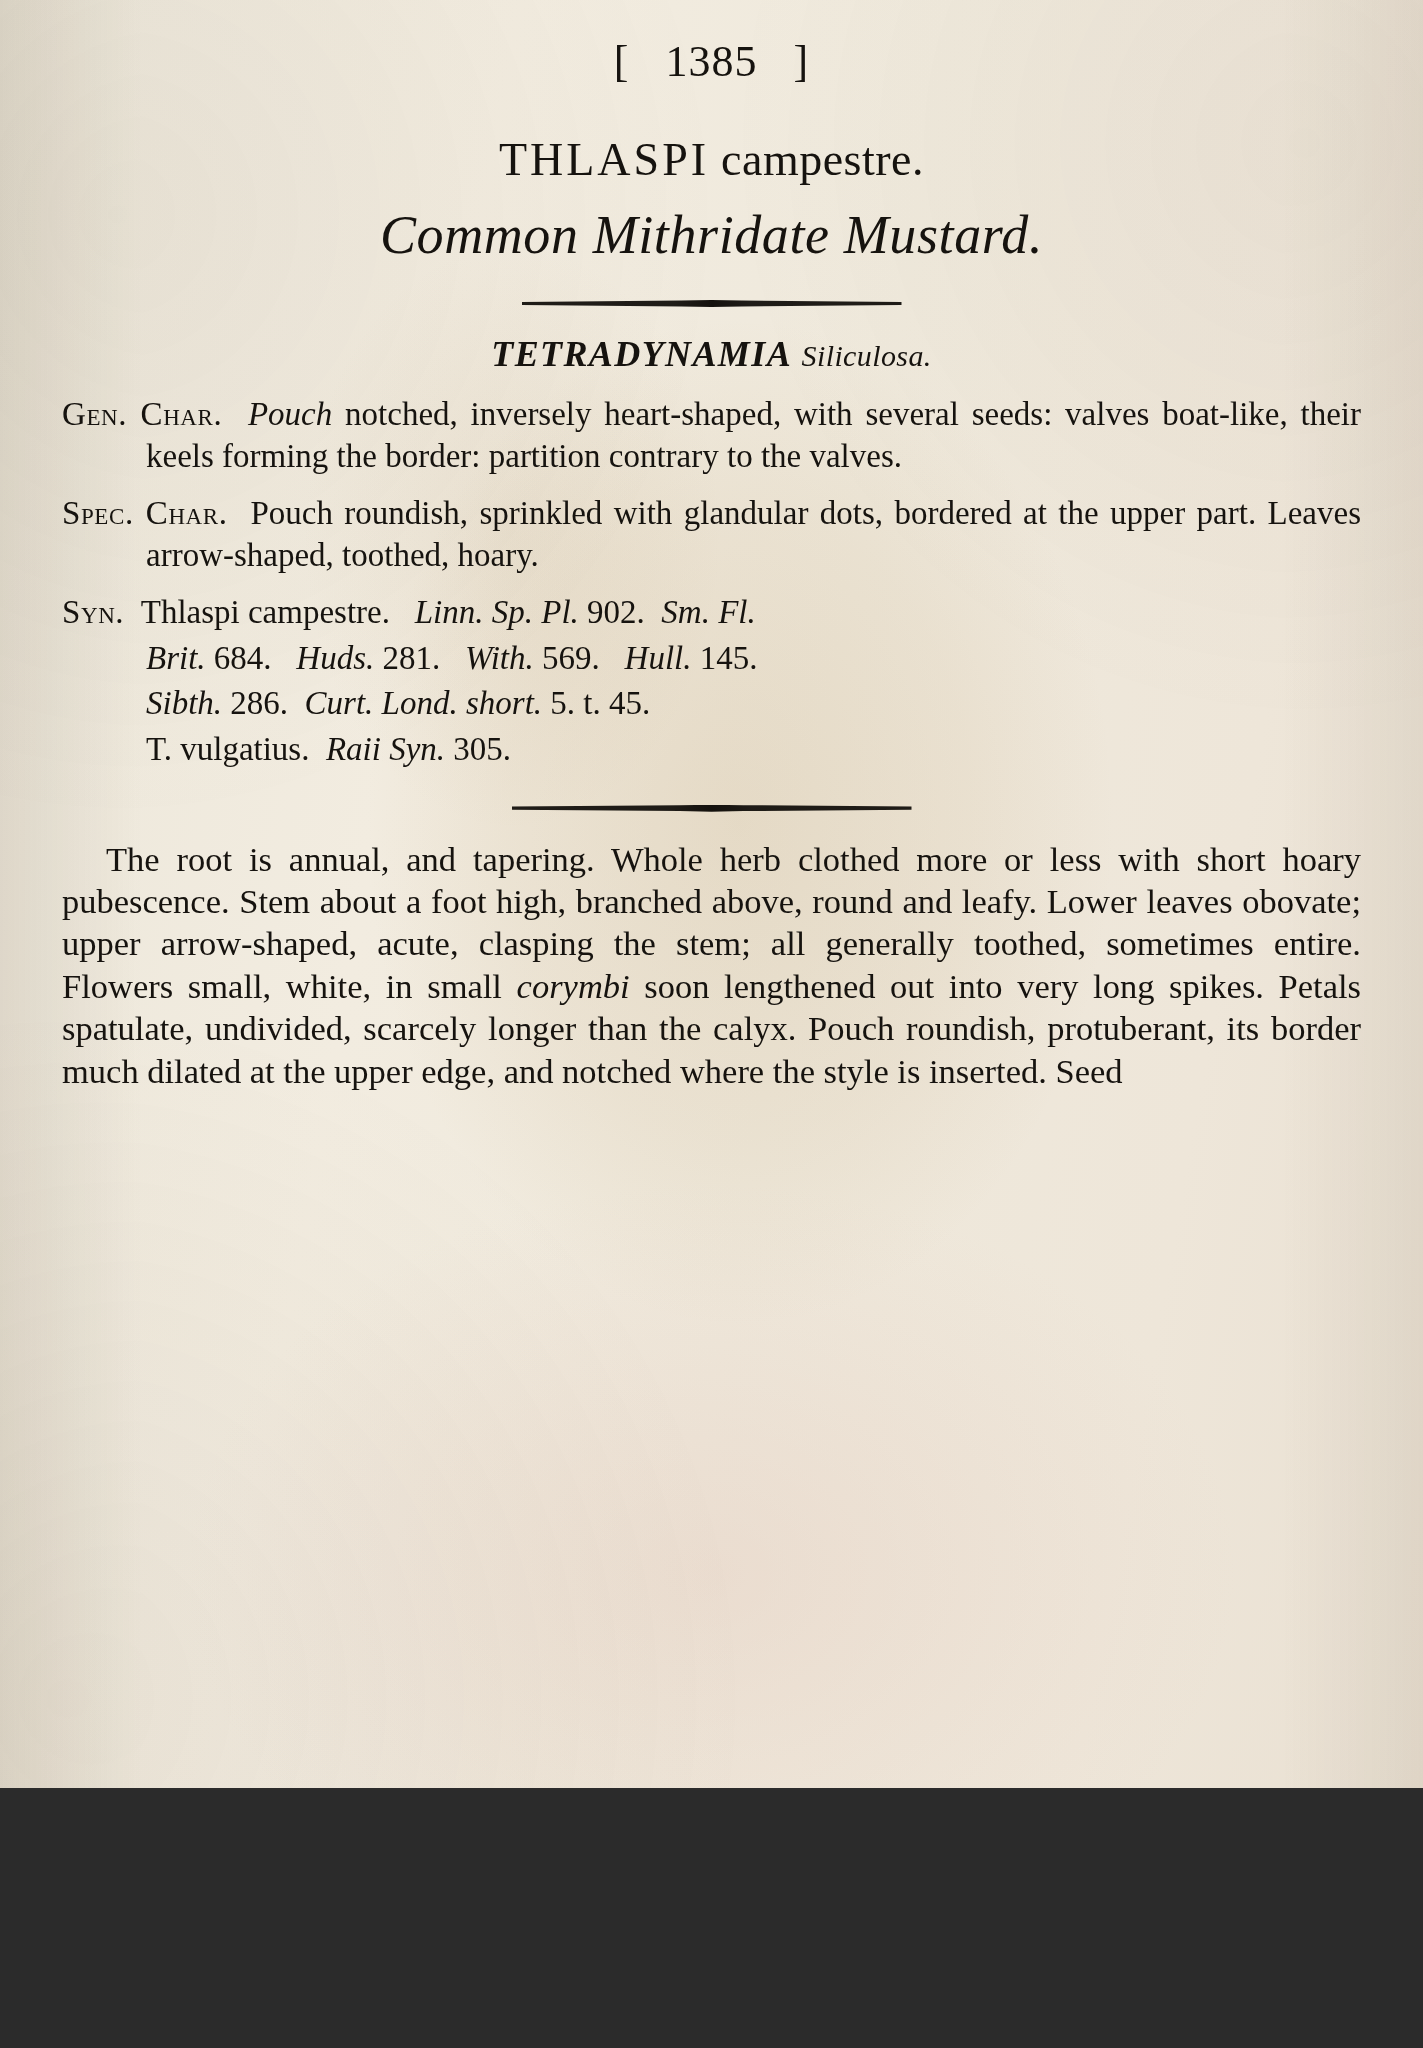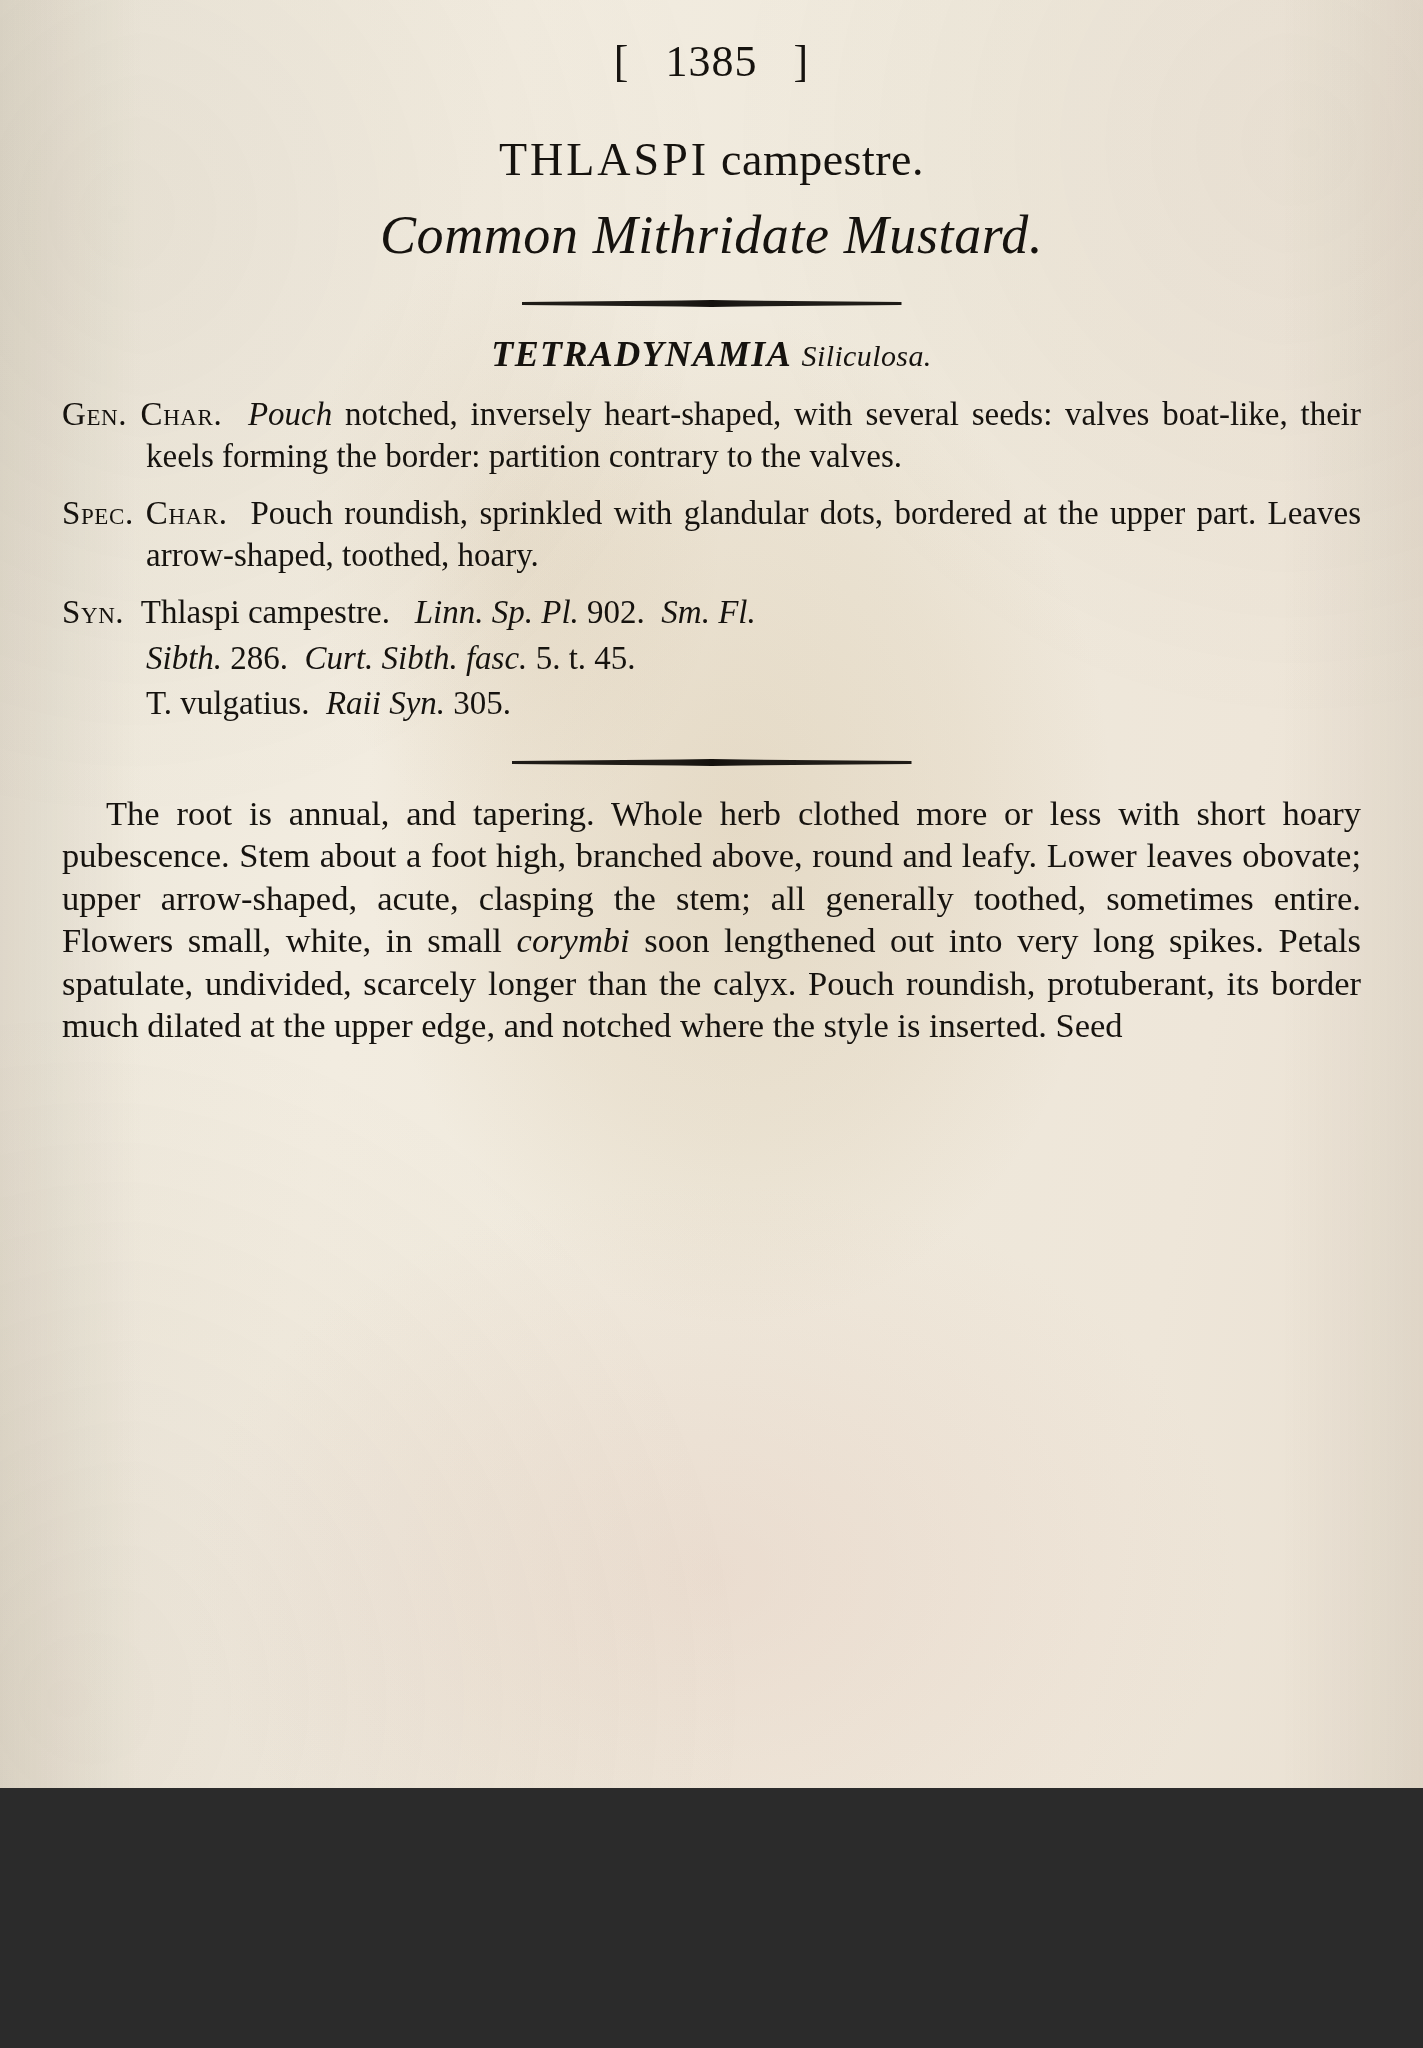--- a/index.html
+++ b/index.html
@@ -165,21 +165,22 @@
     <div class="entry">
       <p class="first"><span class="lead">Gen. Char.</span>&nbsp;&nbsp;<span class="ital">Pouch</span><span> notched, inversely heart-shaped, with several seeds: valves boat-like, their keels forming the border: partition contrary to the valves.</span></p>
     </div>
 
     <div class="entry">
       <p class="first"><span class="lead">Spec. Char.</span>&nbsp;&nbsp;<span>Pouch roundish, sprinkled with glandular dots, bordered at the upper part. Leaves arrow-shaped, toothed, hoary.</span></p>
     </div>
 
     <div class="entry syn">
       <p class="first"><span class="lead">Syn.</span>&nbsp;&nbsp;<span>Thlaspi campestre.</span>&nbsp;&nbsp;&nbsp;<span class="ital">Linn. Sp. Pl.</span> <span>902.</span>&nbsp; <span class="ital">Sm. Fl.</span></p>
-      <p><span class="ital">Sibth.</span> <span>286.</span>&nbsp; <span class="ital">Curt. Sibth. fasc.</span> <span>5. t. 45.</span></p>
+      <p><span class="ital">Brit.</span> <span>684.</span>&nbsp;&nbsp; <span class="ital">Huds.</span> <span>281.</span>&nbsp;&nbsp; <span class="ital">With.</span> <span>569.</span>&nbsp;&nbsp; <span class="ital">Hull.</span> <span>145.</span></p>
+      <p><span class="ital">Sibth.</span> <span>286.</span>&nbsp; <span class="ital">Curt. Lond. short.</span> <span>5. t. 45.</span></p>
       <p><span>T. vulgatius.</span>&nbsp; <span class="ital">Raii Syn.</span> <span>305.</span></p>
     </div>
 
     <div class="rule-wrap">
         <div class="rule second"></div>
       </div>
 
     <div class="body-text">
       <p class="para2"><span>The root is annual, and tapering. Whole herb clothed more or less with short hoary pubescence. Stem about a foot high, branched above, round and leafy. Lower leaves obovate; upper arrow-shaped, acute, clasping the stem; all generally toothed, sometimes entire. Flowers small, white, in small </span><span class="ital" style="font-style:italic">corymbi</span><span> soon lengthened out into very long spikes. Petals spatulate, undivided, scarcely longer than the calyx. Pouch roundish, protuberant, its border much dilated at the upper edge, and notched where the style is inserted. Seed</span></p>
     </div>

